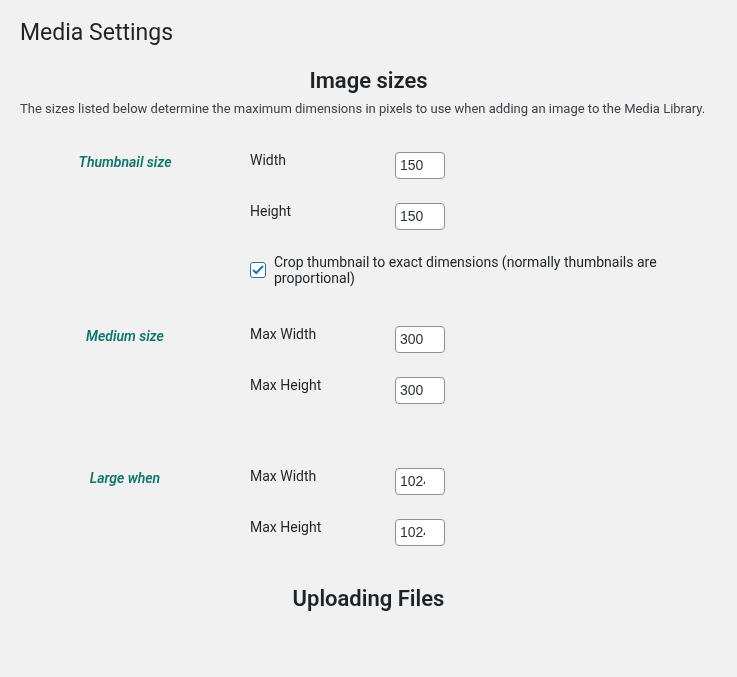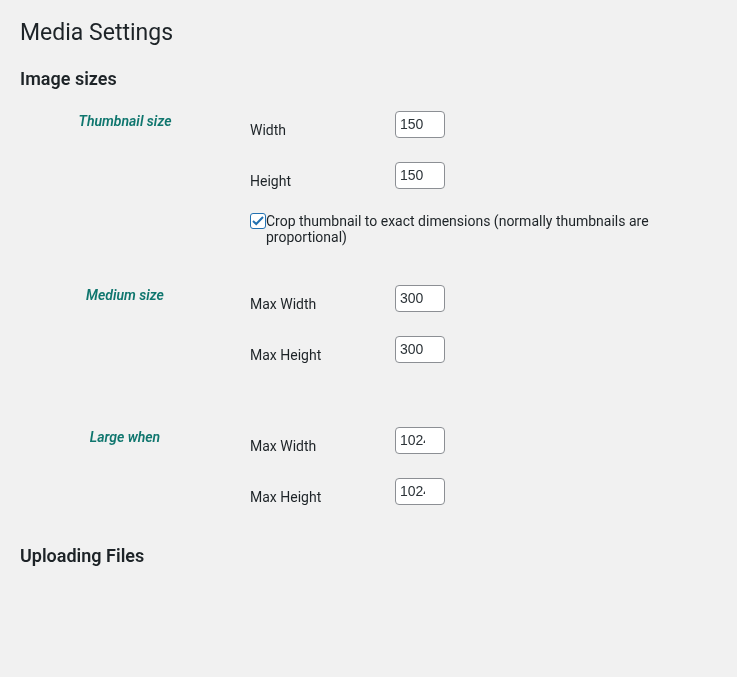--- a/index.html
+++ b/index.html
@@ -15,24 +15,25 @@
       padding: 10px 20px 20px 20px;
     }
     h1 {
       font-size: 23px;
       font-weight: 400;
       margin: 0 0 18px 0;
       padding: 9px 0 4px 0;
       color: #1d2327;
     }
     h2 {
-      font-size: 18px;
+      font-size: 22px;
       font-weight: 600;
       margin: 8px 0 8px 0;
       color: #1d2327;
+      text-align: center;
     }
     p.desc {
       font-size: 13px;
       color: #3c434a;
       margin: 6px 0 22px 0;
     }
     .form-table {
       width: 100%;
       border-collapse: collapse;
     }
@@ -45,42 +46,43 @@
       width: 220px;
       color: #0f766e;
       font-style: italic;
     }
     .form-table td {
       padding: 8px 10px;
       vertical-align: middle;
     }
     .form-table .row {
       display: flex;
-      align-items: flex-end;
+      align-items: flex-start;
       margin: 6px 0 24px 0;
     }
     .form-table .row label.inline-label {
       display: inline-block;
       width: 145px;
       font-size: 14px;
       color: #1d2327;
     }
     input[type=number] {
       width: 50px;
       padding: 2px 4px;
       font-size: 14px;
       border: 1px solid #8c8f94;
       border-radius: 4px;
       background: #fff;
       color: #2c3338;
       line-height: 1.5;
     }
     .check-row {
       display: flex;
-      gap: 0;
+      align-items: center;
+      gap: 8px;
       font-size: 14px;
       color: #1d2327;
       margin-top: 4px;
     }
     .checkbox {
       width: 16px;
       height: 16px;
       border: 1px solid #2271b1;
       border-radius: 3px;
       background: #fff;
@@ -101,20 +103,21 @@
     }
     .section-gap { height: 18px; }
   </style>
 </head>
 <body>
 
 <div class="wrap">
   <h1>Media Settings</h1>
 
   <h2>Image sizes</h2>
+  <p class="desc">The sizes listed below determine the maximum dimensions in pixels to use when adding an image to the Media Library.</p>
 
   <table class="form-table">
 
     <tbody>
         <tr>
       <th>Thumbnail size</th>
       <td>
         <div class="row">
           <label class="inline-label">Width</label>
           <input type="number" value="150" style="">

